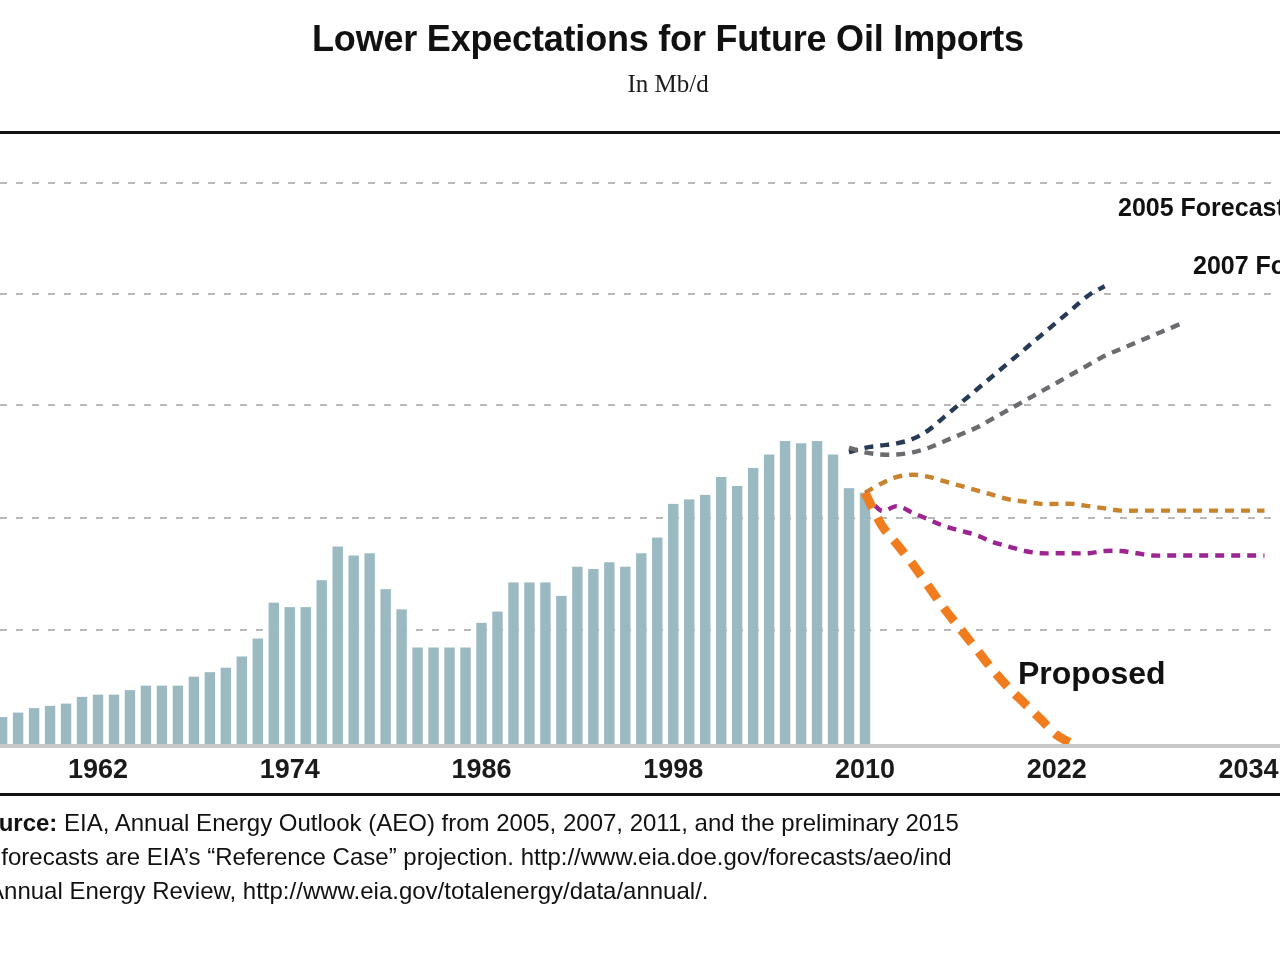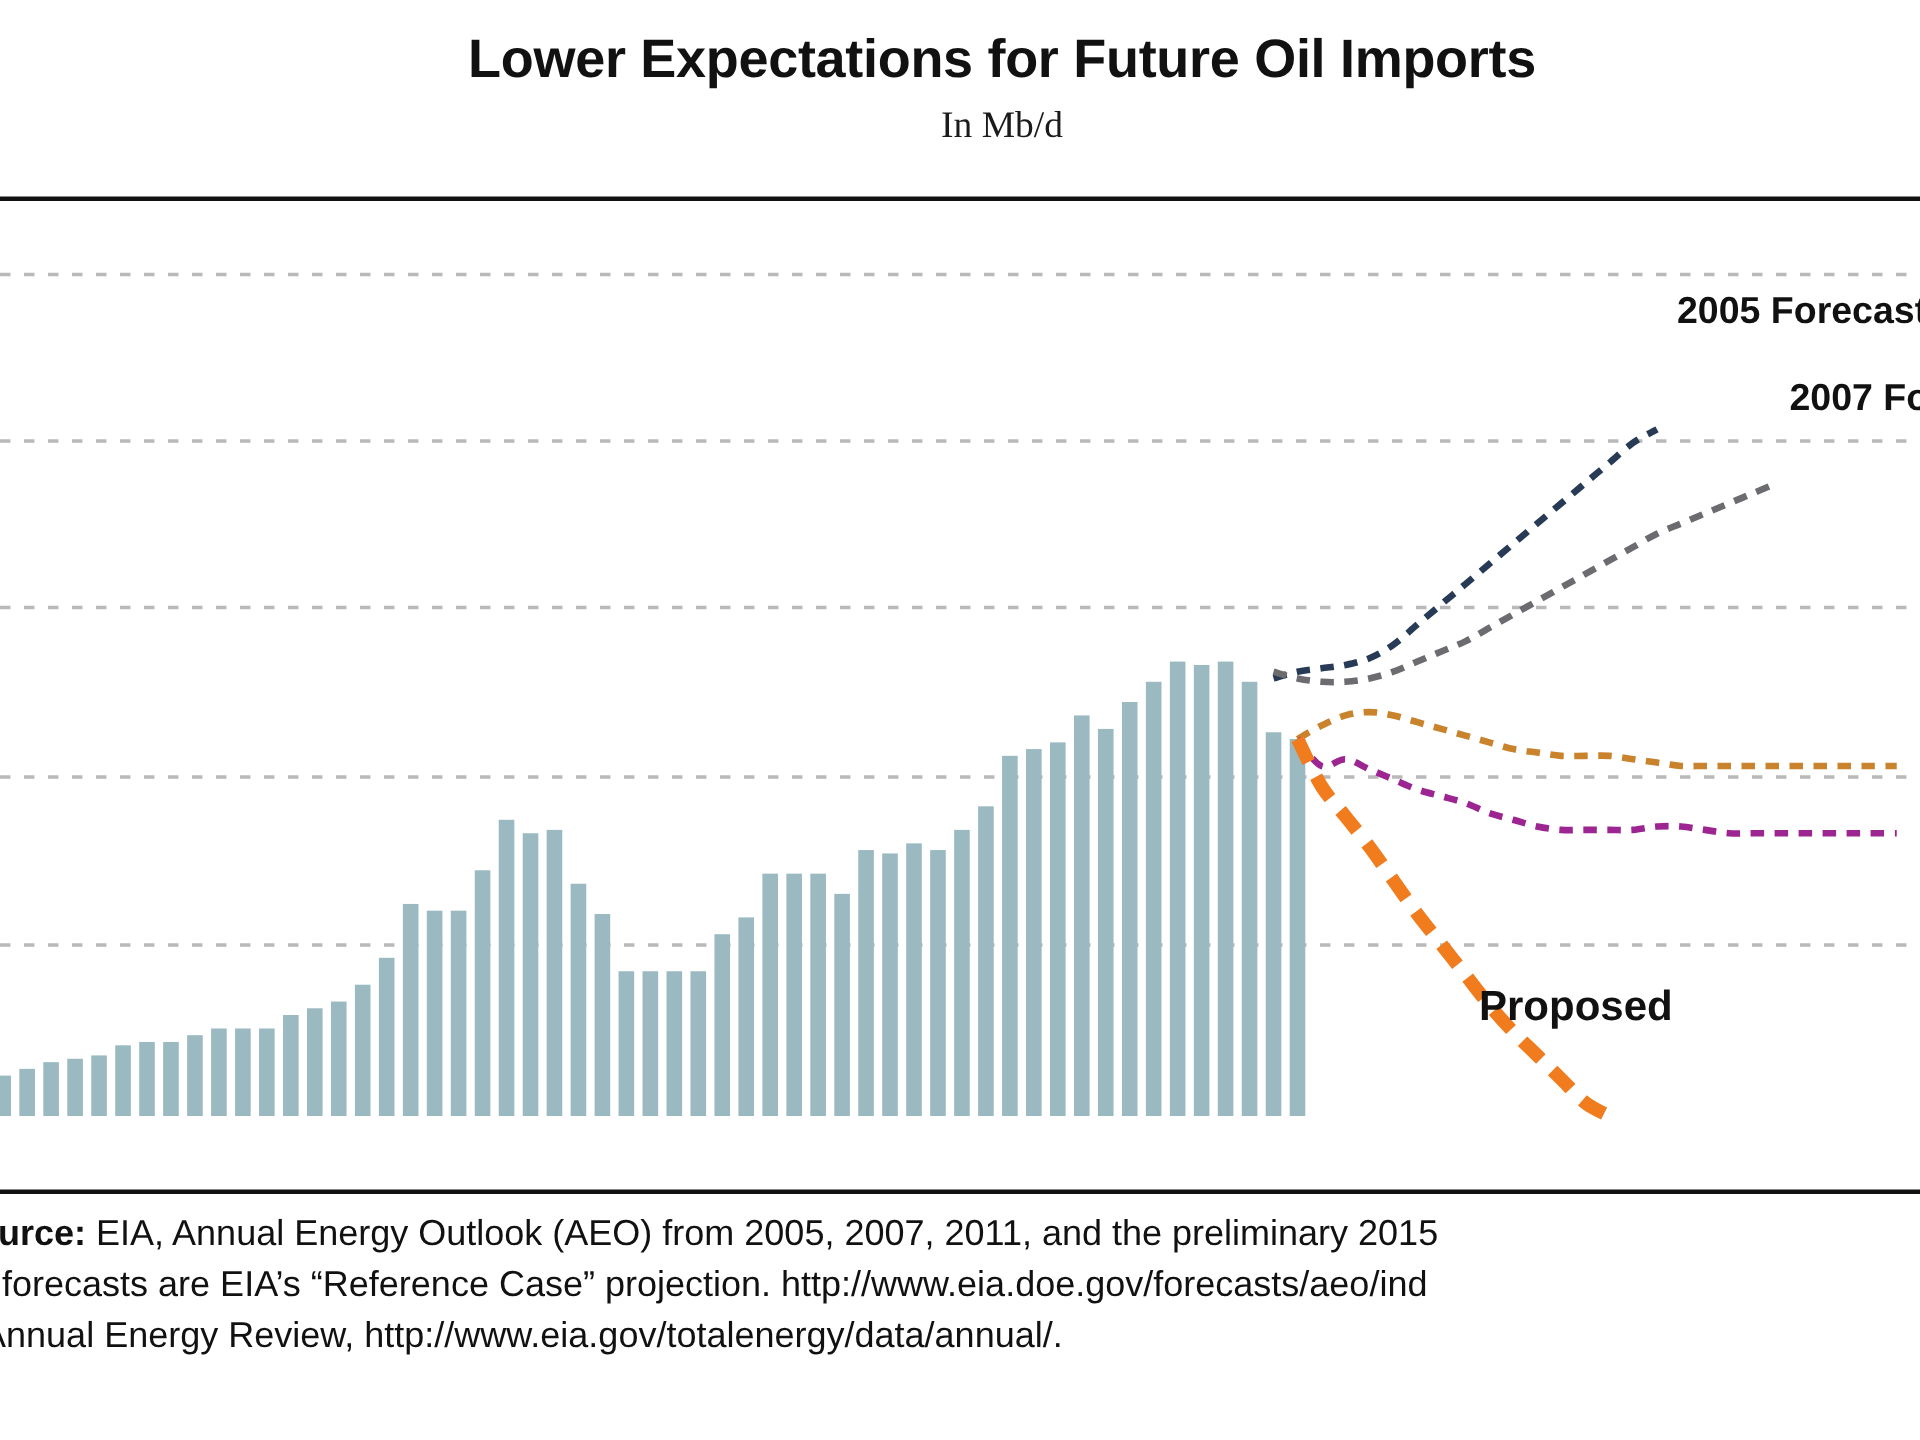--- a/index.html
+++ b/index.html
@@ -102,21 +102,21 @@
   .series-label {
     position: absolute;
     font-size: 25px;
     font-weight: bold;
     color: #111111;
     font-family: "Liberation Sans", sans-serif;
     white-space: nowrap;
   }
   .label-2005 { left: 1118px; top: 193px; }
   .label-2007 { left: 1193px; top: 251px; }
-  .label-proposed { left: 986px; top: 655px; font-size: 28px; }
+  .label-proposed { left: 1018px; top: 655px; font-size: 32px; }
 
   
   .footer {
     position: absolute;
     left: -32px; top: 806px;
     width: 1330px;
     font-size: 24px;
     line-height: 34px;
     color: #111111;
     font-family: "Liberation Sans", sans-serif;
@@ -204,20 +204,32 @@
         <path d="M865.00,356.67C867.66,355.18 875.65,350.31 880.98,347.70C886.31,345.08 891.63,342.46 896.96,340.96C902.28,339.47 907.61,338.72 912.94,338.72C918.26,338.72 923.59,339.84 928.92,340.96C934.24,342.09 939.57,343.96 944.90,345.45C950.22,346.95 955.55,348.44 960.88,349.94C966.20,351.44 971.53,352.93 976.85,354.43C982.18,355.92 987.51,357.42 992.83,358.92C998.16,360.41 1003.49,362.28 1008.81,363.40C1014.14,364.53 1019.47,364.90 1024.79,365.65C1030.12,366.40 1035.44,367.52 1040.77,367.89C1046.10,368.27 1051.42,367.89 1056.75,367.89C1062.08,367.89 1067.40,367.52 1072.73,367.89C1078.06,368.27 1083.38,369.39 1088.71,370.14C1094.03,370.88 1099.36,371.63 1104.69,372.38C1110.01,373.13 1115.34,374.25 1120.67,374.62C1125.99,375.00 1131.32,374.62 1136.65,374.62C1141.97,374.62 1147.30,374.62 1152.63,374.62C1157.95,374.62 1163.28,374.62 1168.60,374.62C1173.93,374.62 1179.26,374.62 1184.58,374.62C1189.91,374.62 1195.24,374.62 1200.56,374.62C1205.89,374.62 1211.22,374.62 1216.54,374.62C1221.87,374.62 1227.19,374.62 1232.52,374.62C1237.85,374.62 1243.17,374.62 1248.50,374.62C1253.83,374.62 1261.82,374.62 1264.48,374.62" fill="none" stroke="#c8832c" stroke-width="4.4" stroke-dasharray="9 7" stroke-linecap="butt" stroke-linejoin="round"></path>
         <path d="M865.00,356.67C867.66,359.66 875.65,372.38 880.98,374.62C886.31,376.87 891.63,369.76 896.96,370.14C902.28,370.51 907.61,374.62 912.94,376.87C918.26,379.11 923.59,381.36 928.92,383.60C934.24,385.84 939.57,388.46 944.90,390.33C950.22,392.20 955.55,393.32 960.88,394.82C966.20,396.32 971.53,397.44 976.85,399.31C982.18,401.18 987.51,404.17 992.83,406.04C998.16,407.91 1003.49,409.03 1008.81,410.53C1014.14,412.02 1019.47,413.89 1024.79,415.02C1030.12,416.14 1035.44,416.89 1040.77,417.26C1046.10,417.63 1051.42,417.26 1056.75,417.26C1062.08,417.26 1067.40,417.26 1072.73,417.26C1078.06,417.26 1083.38,417.63 1088.71,417.26C1094.03,416.89 1099.36,415.39 1104.69,415.02C1110.01,414.64 1115.34,414.64 1120.67,415.02C1125.99,415.39 1131.32,416.51 1136.65,417.26C1141.97,418.01 1147.30,419.13 1152.63,419.50C1157.95,419.88 1163.28,419.50 1168.60,419.50C1173.93,419.50 1179.26,419.50 1184.58,419.50C1189.91,419.50 1195.24,419.50 1200.56,419.50C1205.89,419.50 1211.22,419.50 1216.54,419.50C1221.87,419.50 1227.19,419.50 1232.52,419.50C1237.85,419.50 1243.17,419.50 1248.50,419.50C1253.83,419.50 1261.82,419.50 1264.48,419.50" fill="none" stroke="#9c2592" stroke-width="4.4" stroke-dasharray="9 7" stroke-linecap="butt" stroke-linejoin="round"></path>
         <path d="M865.00,356.67C867.66,361.91 875.65,379.49 880.98,388.09C886.31,396.69 891.63,401.55 896.96,408.28C902.28,415.02 907.61,421.37 912.94,428.48C918.26,435.59 923.59,443.44 928.92,450.92C934.24,458.40 939.57,466.25 944.90,473.36C950.22,480.47 955.55,486.82 960.88,493.56C966.20,500.29 971.53,507.02 976.85,513.75C982.18,520.48 987.51,527.59 992.83,533.95C998.16,540.31 1003.49,546.29 1008.81,551.90C1014.14,557.51 1019.47,562.37 1024.79,567.61C1030.12,572.84 1035.44,578.08 1040.77,583.32C1046.10,588.55 1051.42,594.91 1056.75,599.02C1062.08,603.14 1070.07,606.50 1072.73,608.00" fill="none" stroke="#f07c1e" stroke-width="9" stroke-dasharray="17 11" stroke-linecap="butt" stroke-linejoin="round"></path>
       </svg>
   </div>
 
   <div class="series-label label-2005">2005 Forecast</div>
   <div class="series-label label-2007">2007 Forecast</div>
   <div class="series-label label-proposed">Proposed</div>
 
+  <div class="xaxis">
+    <div class="xaxis-line"></div>
+    <div id="xticks">
+        <div class="xtick" style="left: 98px;">1962</div>
+        <div class="xtick" style="left: 289.8px;">1974</div>
+        <div class="xtick" style="left: 481.5px;">1986</div>
+        <div class="xtick" style="left: 673.3px;">1998</div>
+        <div class="xtick" style="left: 865px;">2010</div>
+        <div class="xtick" style="left: 1056.8px;">2022</div>
+        <div class="xtick" style="left: 1248.5px;">2034</div>
+      </div>
+  </div>
 
   <div class="rule-bottom"></div>
 
   <div class="footer">
     <div><b>Source:</b><span> EIA, Annual Energy Outlook (AEO) from 2005, 2007, 2011, and the preliminary 2015</span></div>
     <div>ar, forecasts are EIA’s “Reference Case” projection. http://www.eia.doe.gov/forecasts/aeo/ind</div>
     <div>A Annual Energy Review, http://www.eia.gov/totalenergy/data/annual/.</div>
   </div>
 
 </div>

